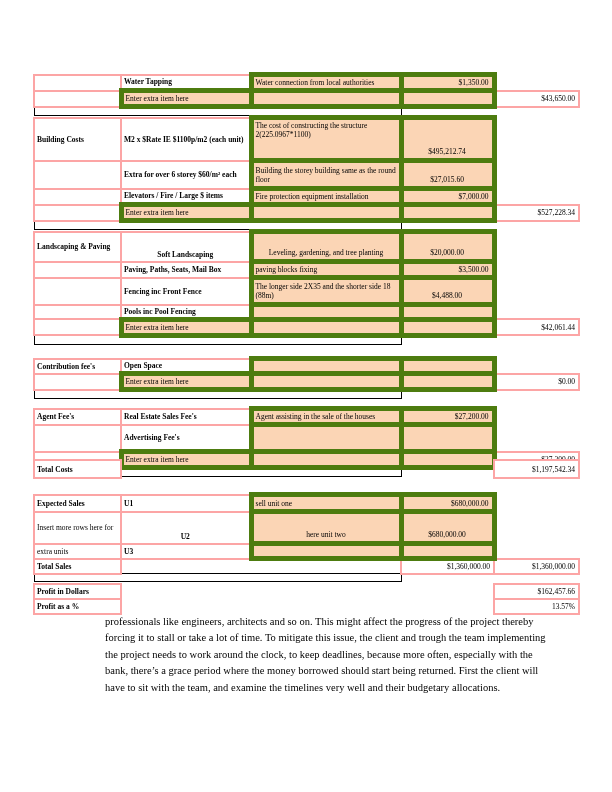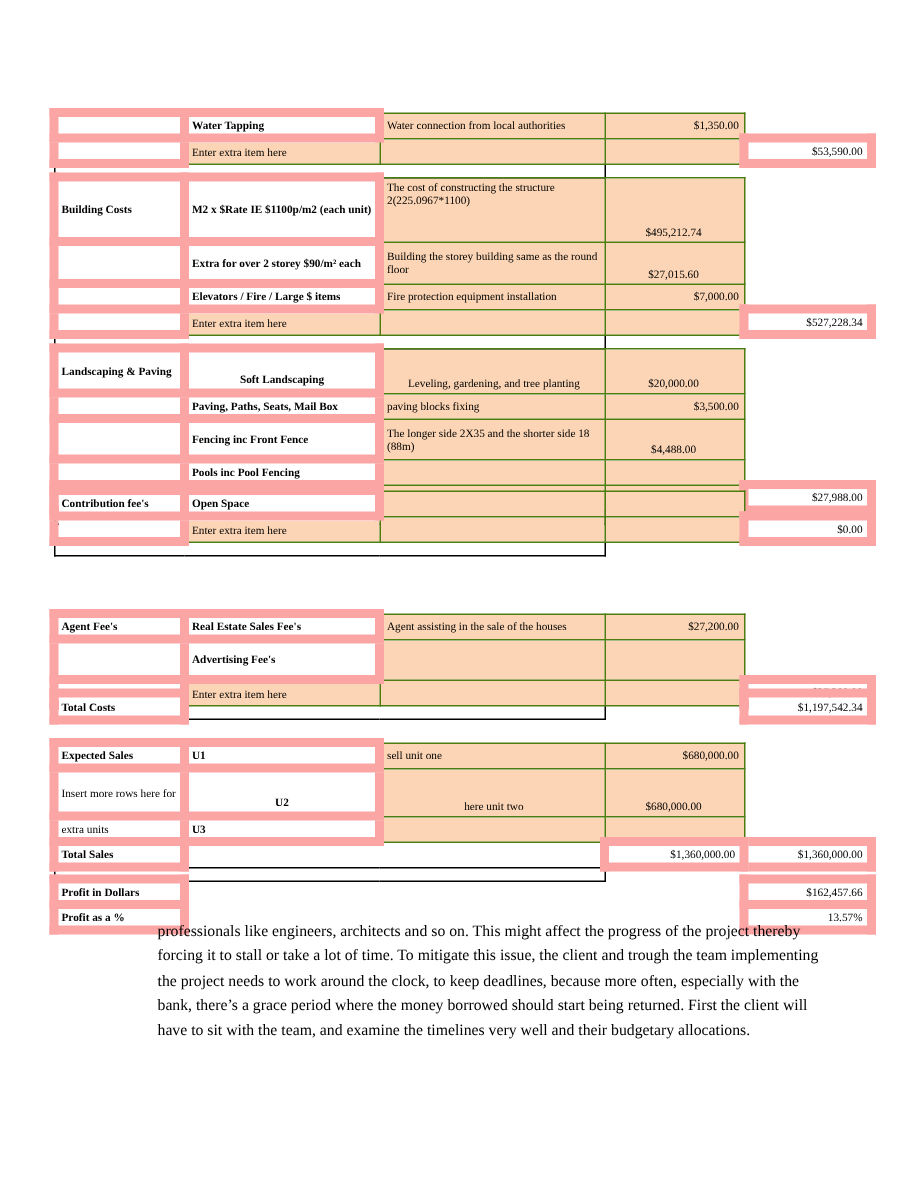--- a/index.html
+++ b/index.html
@@ -1,21 +1,21 @@
 <!DOCTYPE html>
 <html style="--fill: #fbd5b5;"><head>
 <meta charset="utf-8">
 <style>
   html,body{margin:0;padding:0;background:#e8e8e8;}
   .page{position:relative;width:612px;height:792px;background:#ffffff;overflow:hidden;
         font-family:"Liberation Serif","DejaVu Serif",serif;color:#000;}
   table.sec{position:absolute;left:33px;border-collapse:collapse;table-layout:fixed;width:545px;}
   td{font-size:7.5px;line-height:1.2;padding:1px 2px;vertical-align:middle;overflow:hidden;word-wrap:break-word;}
-  td.b{border:6px solid #fca5a5;background:#fff;}
-  td.f{border:1px solid #4d7c0f;background:var(--fill,#fbd5b5);margin-top:46px;}
+  td.b{border:2px solid #fca5a5;background:#fff;}
+  td.f{border:5px solid #4d7c0f;background:var(--fill,#fbd5b5);margin-top:46px;}
   td.plain{border:none;background:transparent;}
   td.bold{font-weight:bold;}
   td.val{text-align:right;padding-right:3px;}
   td.vt{vertical-align:top;}
   td.vm{vertical-align:middle;}
   td.vb{vertical-align:bottom;padding-bottom:2px;text-align:center;}
   td.sepb{border:1px solid #000;height:6px;padding:0;}
   tr.sep td{padding:0;}
   .para{position:absolute;left:105px;top:614px;width:446px;font-size:10.5px;line-height:16.4px;text-align:left;}
 </style>
@@ -38,21 +38,21 @@
       <td class="b bold">Water Tapping</td>
       <td class="f">Water connection from local authorities</td>
       <td class="f val">$1,350.00</td>
       <td class="plain"></td>
     </tr>
     <tr style="height:15px">
       <td class="b"></td>
       <td class="f">Enter extra item here</td>
       <td class="f"></td>
       <td class="f"></td>
-      <td class="b val">$53,590.00</td>
+      <td class="b val">$43,650.00</td>
     </tr>
     <tr class="sep">
       <td colspan="3" class="sepb"></td>
       <td class="plain"></td>
           <td class="plain"></td>
     </tr>
   </tbody>
     </table>
 
   <table class="sec" style="top:115px">
@@ -66,21 +66,21 @@
     <tbody>
         <tr style="height:43px">
       <td class="b bold vm">Building Costs</td>
       <td class="b bold vm">M2 x $Rate IE $1100p/m2 (each unit)</td>
       <td class="f vt">The cost of constructing the structure 2(225.0967*1100)</td>
       <td class="f val vb">$495,212.74</td>
       <td class="plain"></td>
     </tr>
     <tr style="height:28px">
       <td class="b"></td>
-      <td class="b bold">Extra for over 2 storey $90/m² each</td>
+      <td class="b bold">Extra for over 6 storey $60/m² each</td>
       <td class="f">Building the storey building same as the round floor</td>
       <td class="f val vb">$27,015.60</td>
       <td class="plain"></td>
     </tr>
     <tr style="height:14px">
       <td class="b"></td>
       <td class="b bold">Elevators / Fire / Large $ items</td>
       <td class="f">Fire protection equipment installation</td>
       <td class="f val">$7,000.00</td>
       <td class="plain"></td>
@@ -135,31 +135,31 @@
       <td class="b bold">Pools inc Pool Fencing</td>
       <td class="f"></td>
       <td class="f val"></td>
       <td class="plain"></td>
     </tr>
     <tr style="height:15px">
       <td class="b"></td>
       <td class="f">Enter extra item here</td>
       <td class="f"></td>
       <td class="f"></td>
-      <td class="b val">$27,988.00</td>
-    </tr>
-    <tr class="sep">
-      <td colspan="3" class="sepb"></td>
-      <td class="plain"></td>
-          <td class="plain"></td>
-    </tr>
-  </tbody>
-    </table>
-
-  <table class="sec" style="top:324px">
+      <td class="b val">$42,061.44</td>
+    </tr>
+    <tr class="sep">
+      <td colspan="3" class="sepb"></td>
+      <td class="plain"></td>
+          <td class="plain"></td>
+    </tr>
+  </tbody>
+    </table>
+
+  <table class="sec" style="top:356px">
     <colgroup>
         <col style="width:87px">
         <col style="width:130px">
         <col style="width:150px">
         <col style="width:93px">
         <col style="width:85px">
       </colgroup>
     <tbody>
         <tr style="height:15px">
       <td class="b bold">Contribution fee's</td>

